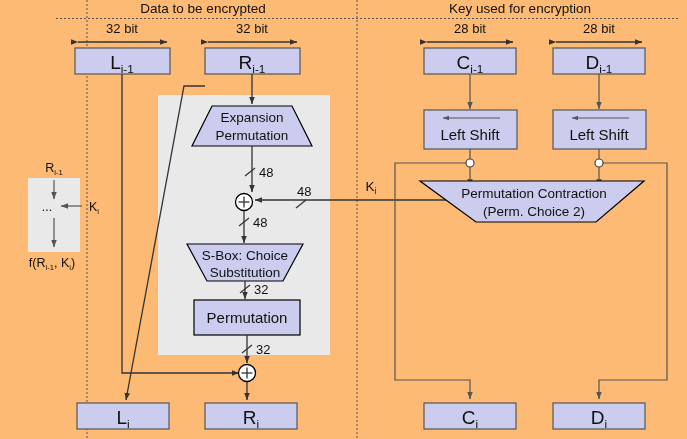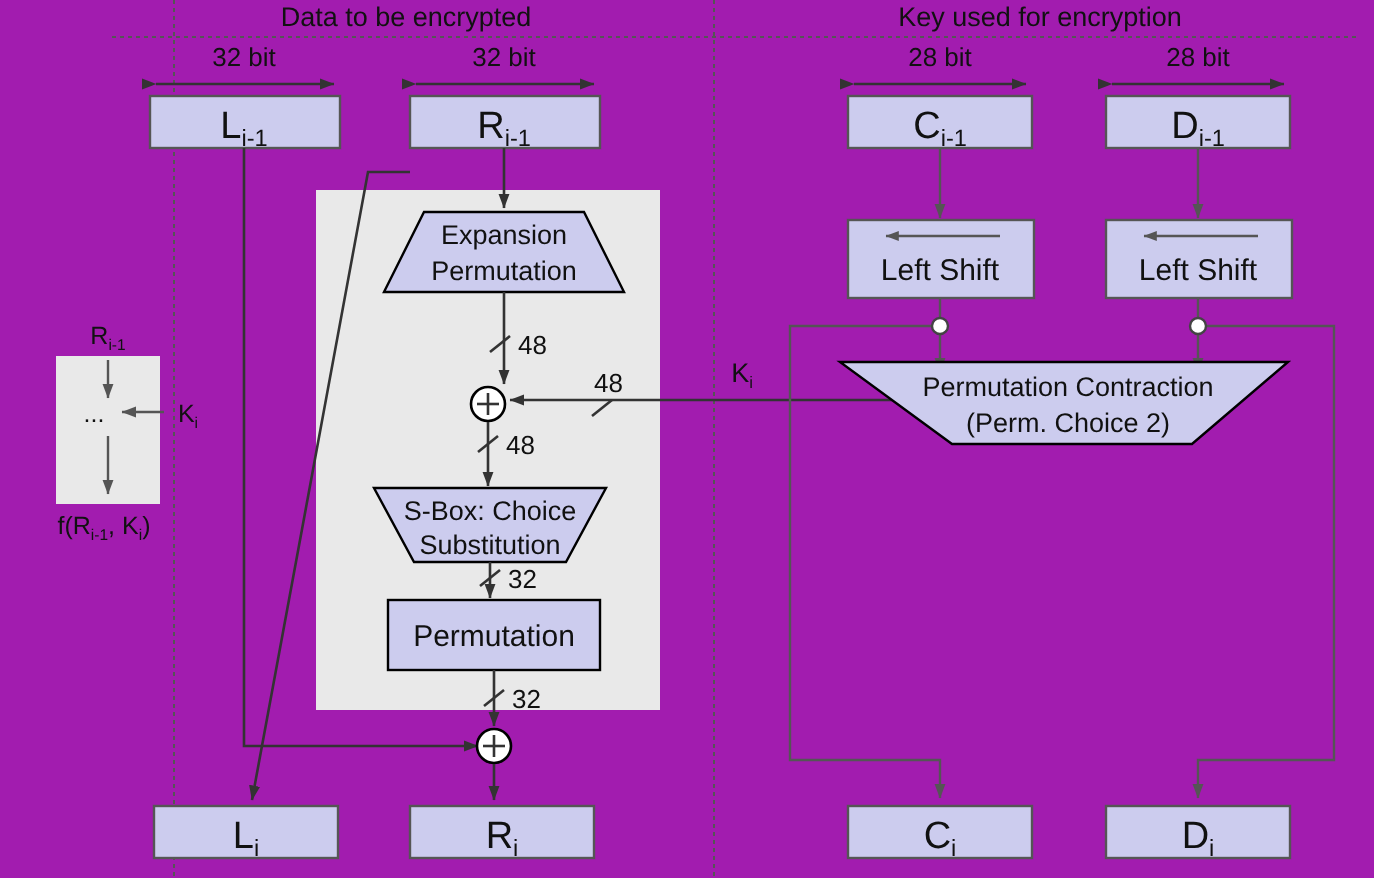--- a/index.html
+++ b/index.html
@@ -4,21 +4,21 @@
 <style>
   html, body {
     margin: 0;
     padding: 0;
     background: #ffffff;
   }
   #root {
     position: relative;
     width: 687px;
     height: 439px;
-    background: #a21caf;
+    background: #fdba74;
     font-family: "Liberation Sans", sans-serif;
     overflow: hidden;
   }
   svg { display: block; }
   .box-fill   { fill: #ccccee; stroke: #000000; stroke-width: 1.2; }
   .box-fill-sh{ fill: #ccccee; stroke: #555555; stroke-width: 1.2; }
   .region     { fill: #e9e9e9; stroke: none; }
   .wire       { stroke: #333333; stroke-width: 1.3; fill: none; }
   .wire-thin  { stroke: #555555; stroke-width: 1.2; fill: none; }
   .divider    { stroke: #555555; stroke-width: 1; stroke-dasharray: 2 2; fill: none; }

